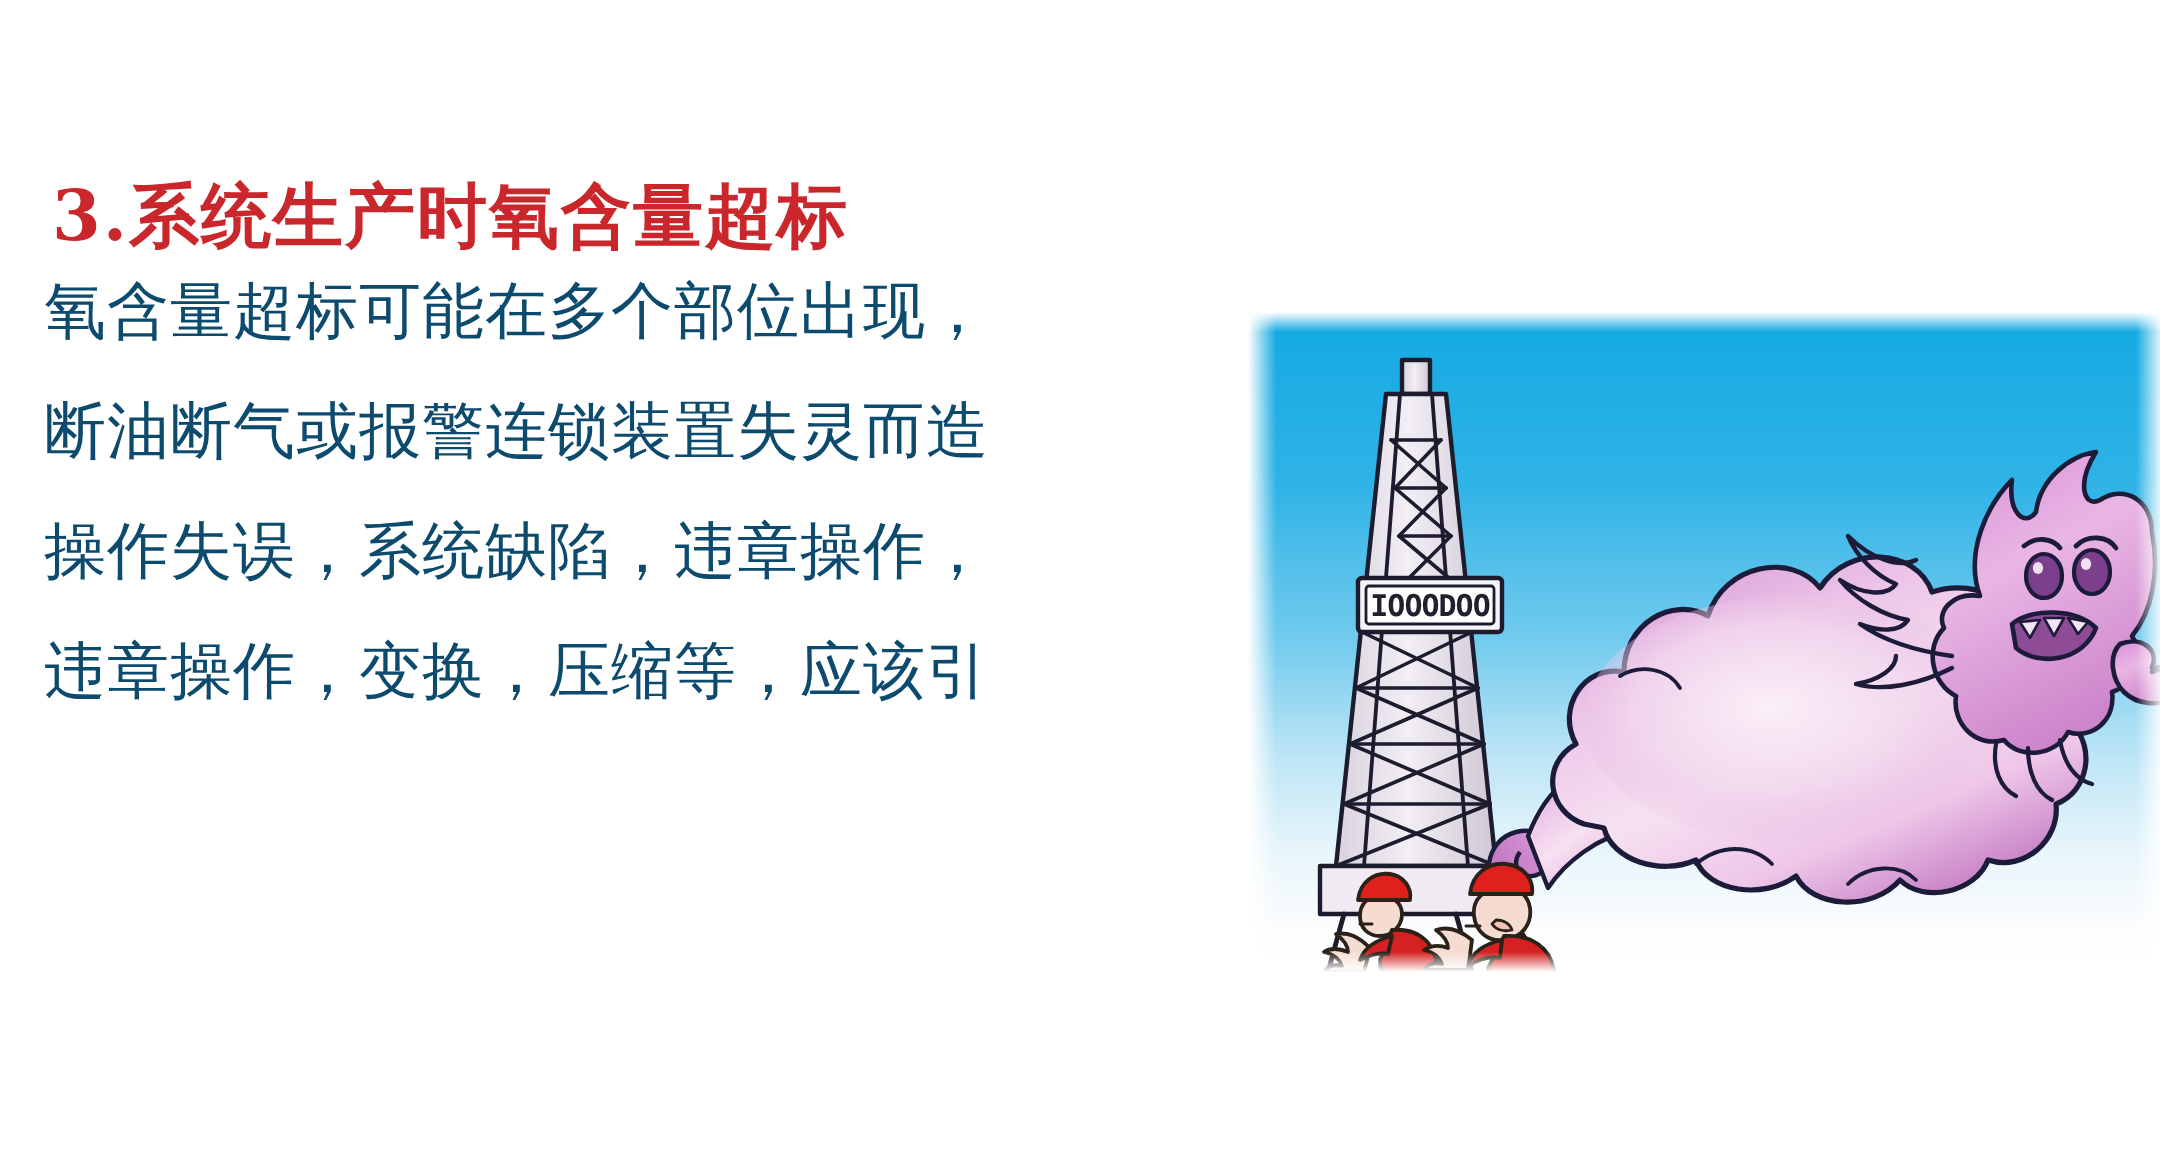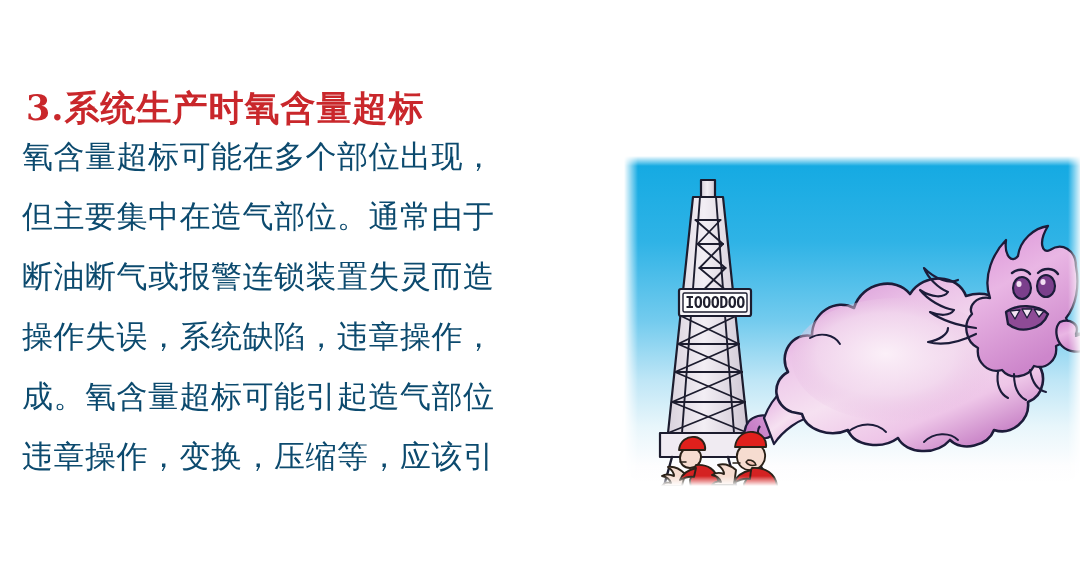--- a/index.html
+++ b/index.html
@@ -99,24 +99,22 @@
 <body>
 
 <div id="page">
 
   <div id="text-column">
 
     <h1 id="section-title">3.系统生产时氧含量超标</h1>
 
     <div id="body-text">
       <span class="body-line">氧含量超标可能在多个部位出现，</span>
-      <span class="body-line">但主要集中在造气部位。通常由于</span>
       <span class="body-line">断油断气或报警连锁装置失灵而造</span>
       <span class="body-line">操作失误，系统缺陷，违章操作，</span>
-      <span class="body-line">成。氧含量超标可能引起造气部位</span>
       <span class="body-line">违章操作，变换，压缩等，应该引</span>
     </div>
 
   </div>
 
   <figure id="illustration">
     <div id="illustration-inner">
 
       <div id="sky"></div>
 

